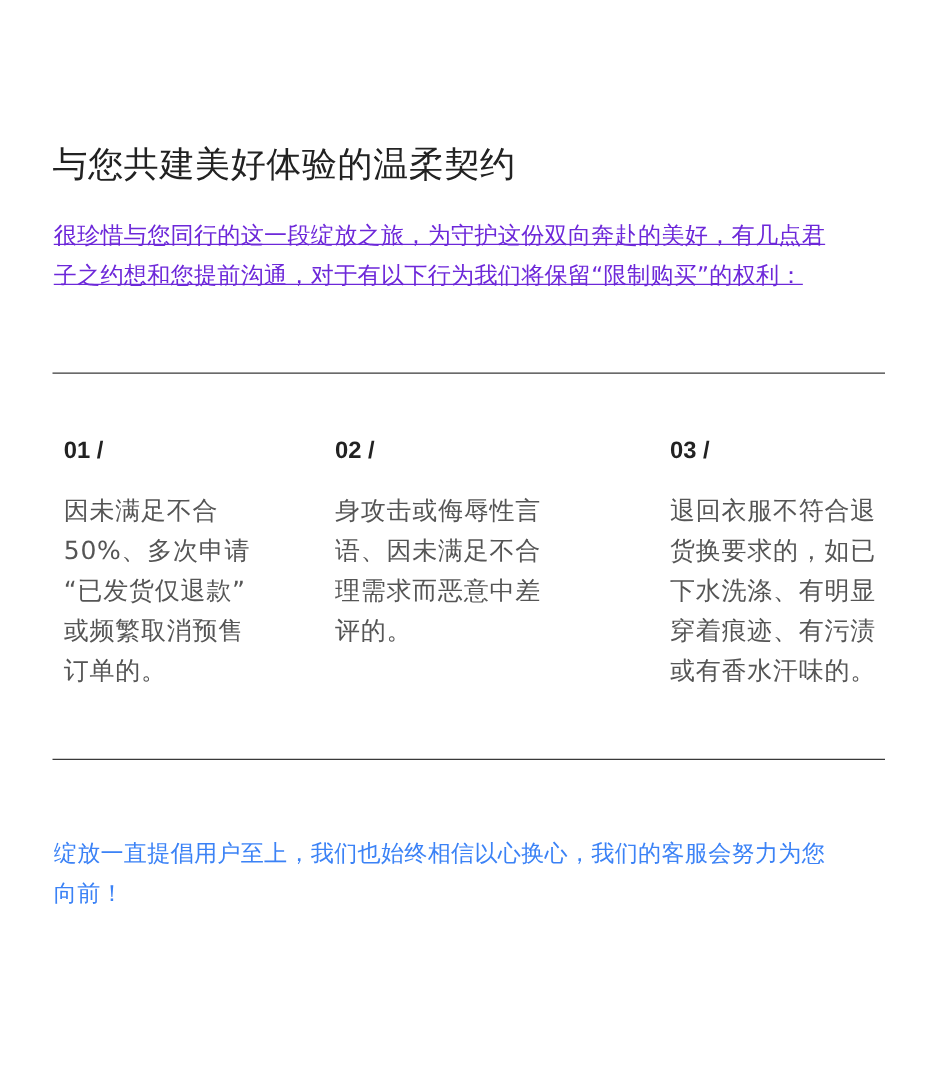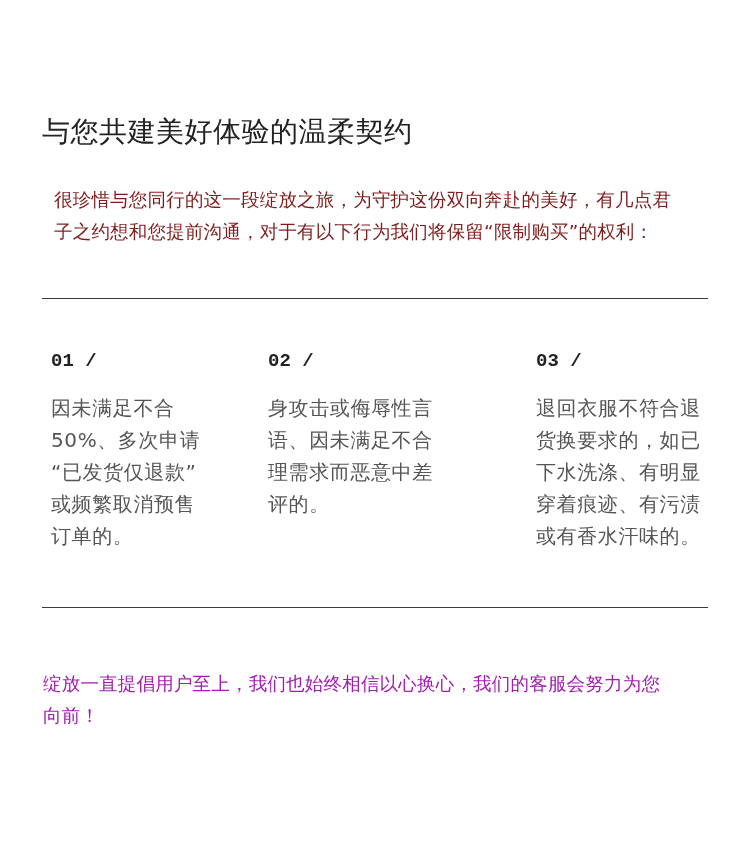--- a/index.html
+++ b/index.html
@@ -30,42 +30,43 @@
       color: #222222;
       letter-spacing: 0.5px;
       line-height: 38px;
       white-space: nowrap;
     }
     .intro {
       position: absolute;
       left: 43px;
       top: 173px;
       width: 668px;
-      margin: 11px;
+      margin: 0;
       font-size: 18.5px;
       line-height: 32px;
-      color: #7f1d1d;
+      color: #6d28d9;
       letter-spacing: 0.2px;
+      text-decoration: underline;
     }
     .divider {
       position: absolute;
       left: 42px;
       width: 666px;
       height: 0;
       border-top: 1.3px solid #3a3a3a;
     }
     .divider.top { top: 298px; }
     .divider.bottom { top: 607px; }
 
     .col {
       position: absolute;
       top: 348px;
     }
     .col-num {
-      font-family: Liberation Mono, monospace;
+      font-family: Liberation Sans, sans-serif;
       font-weight: bold;
       font-size: 19px;
       color: #222222;
       line-height: 26px;
       height: 26px;
       margin: 0;
     }
     .col-text {
       margin: 18px 0 0 0;
       font-size: 20px;
@@ -83,21 +84,21 @@
     .col.c3 { left: 536px; }
 
     .outro {
       position: absolute;
       left: 43px;
       top: 668px;
       width: 668px;
       margin: 0;
       font-size: 18.5px;
       line-height: 32px;
-      color: #a21caf;
+      color: #3b82f6;
       letter-spacing: 0.2px;
     }
     .outro span, .intro span {
       display: block;
       white-space: nowrap;
     }
   </style>
 </head>
 <body>
 

